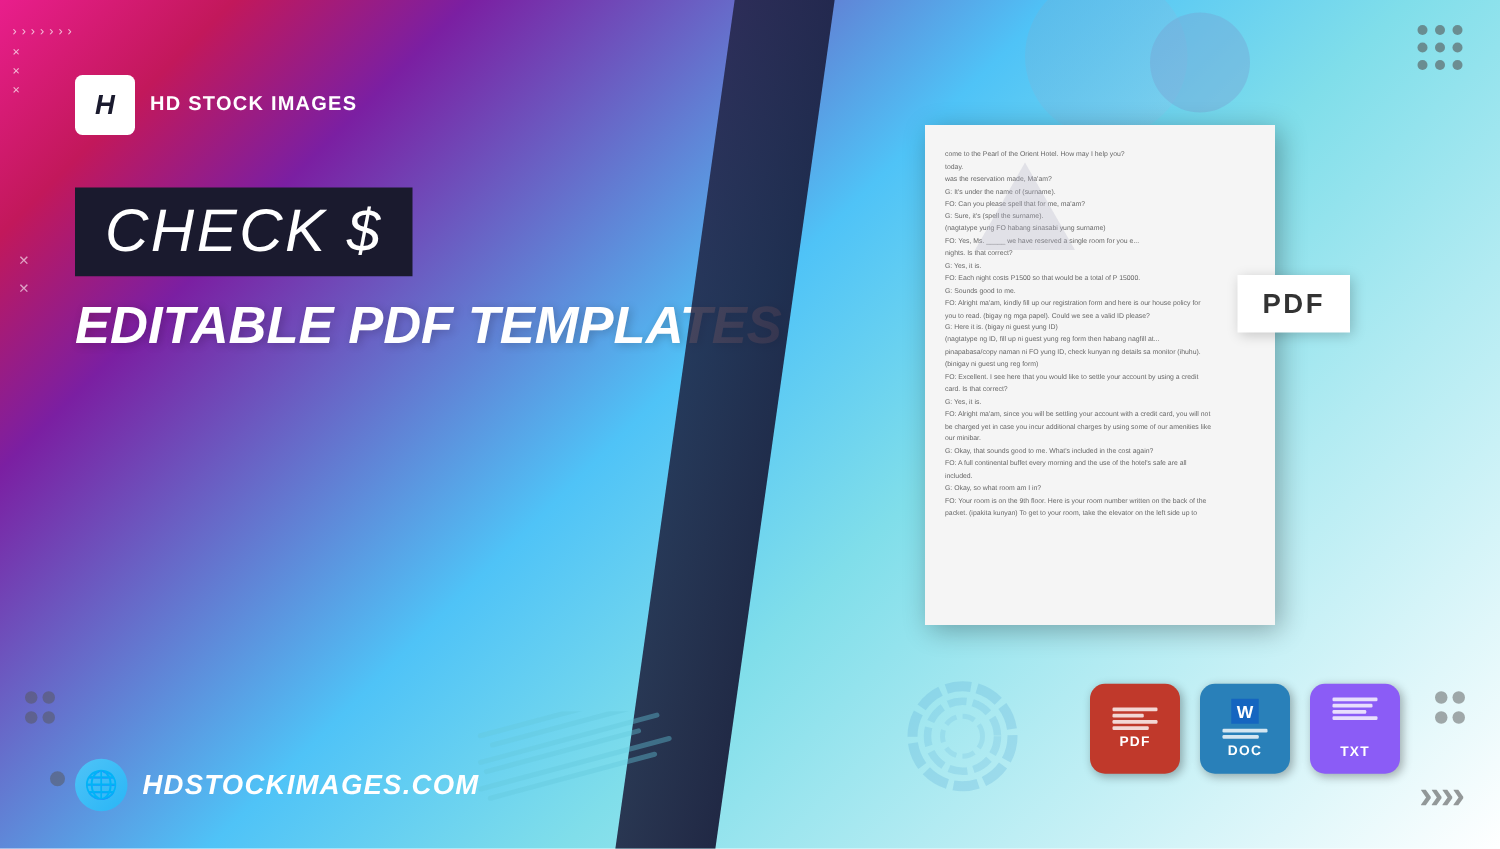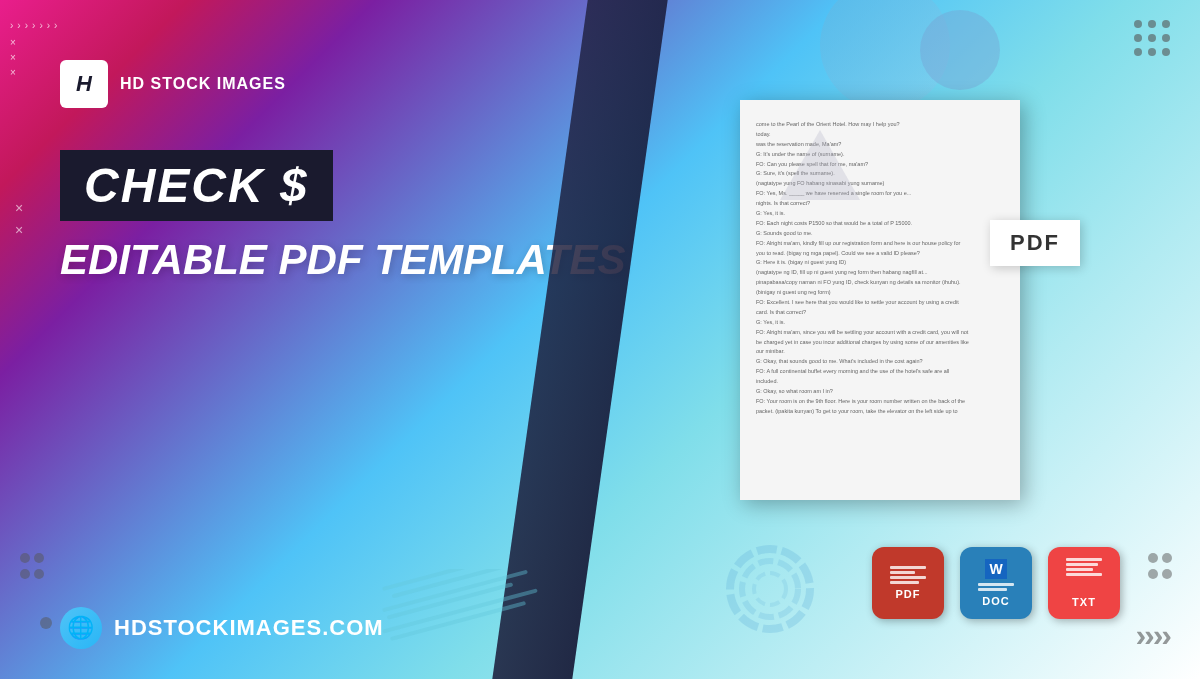--- a/index.html
+++ b/index.html
@@ -142,21 +142,21 @@
       background: #1a1a2e;
       display: inline-block;
       padding: 8px 24px;
       margin-top: 10px;
       margin-bottom: 16px;
     }
 
     .check-s-text {
       color: #fff;
       font-size: 48px;
-      font-weight: 700;
+      font-weight: 400;
       text-transform: uppercase;
       font-style: italic;
       letter-spacing: 2px;
     }
 
     .subtitle-text {
       color: #fff;
       font-size: 42px;
       font-weight: 900;
       text-transform: uppercase;
@@ -185,20 +185,21 @@
       justify-content: center;
       font-size: 22px;
     }
 
     .website-text {
       color: #fff;
       font-size: 22px;
       font-weight: 700;
       text-transform: uppercase;
       letter-spacing: 1px;
+      font-style: italic;
     }
 
     
     .dots-bl {
       position: absolute;
       bottom: 80px;
       left: 20px;
       display: grid;
       grid-template-columns: repeat(2, 8px);
       gap: 6px;
@@ -262,21 +263,21 @@
       flex-direction: column;
       align-items: center;
       justify-content: center;
       gap: 4px;
       box-shadow: 2px 2px 8px rgba(0,0,0,0.3);
     }
 
     .format-icon.pdf-icon { background: #c0392b; }
     .format-icon.doc-icon { background: #2980b9; }
     .format-icon.xls-icon { background: #27ae60; }
-    .format-icon.txt-icon { background: #ef4444; gap: 20px; }
+    .format-icon.txt-icon { background: #8b5cf6; gap: 20px; }
 
     .format-icon-label {
       color: #fff;
       font-size: 11px;
       font-weight: 900;
       letter-spacing: 1px;
     }
 
     .format-icon-lines {
       display: flex;

